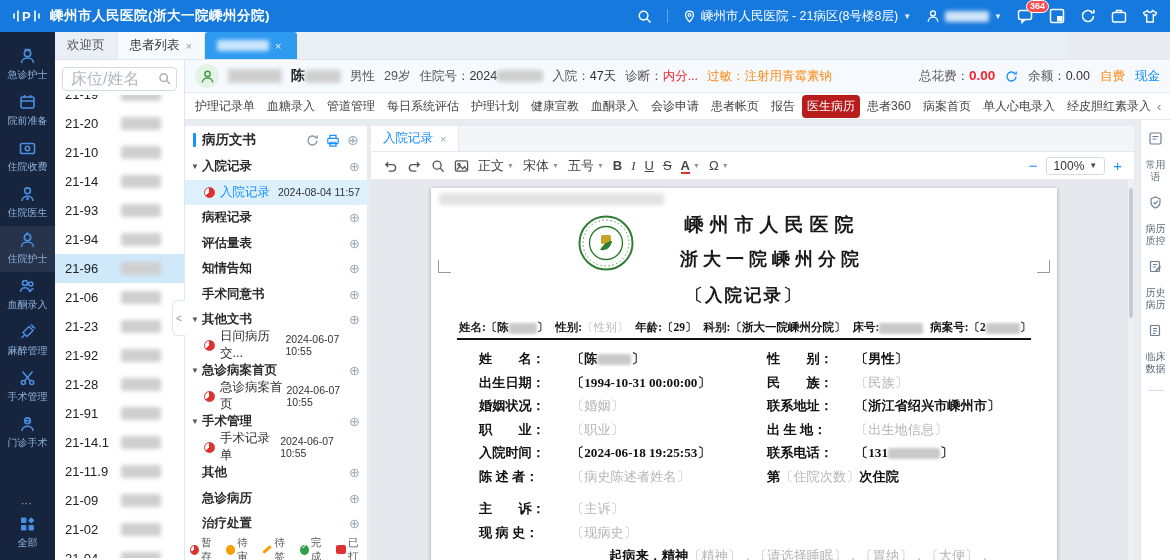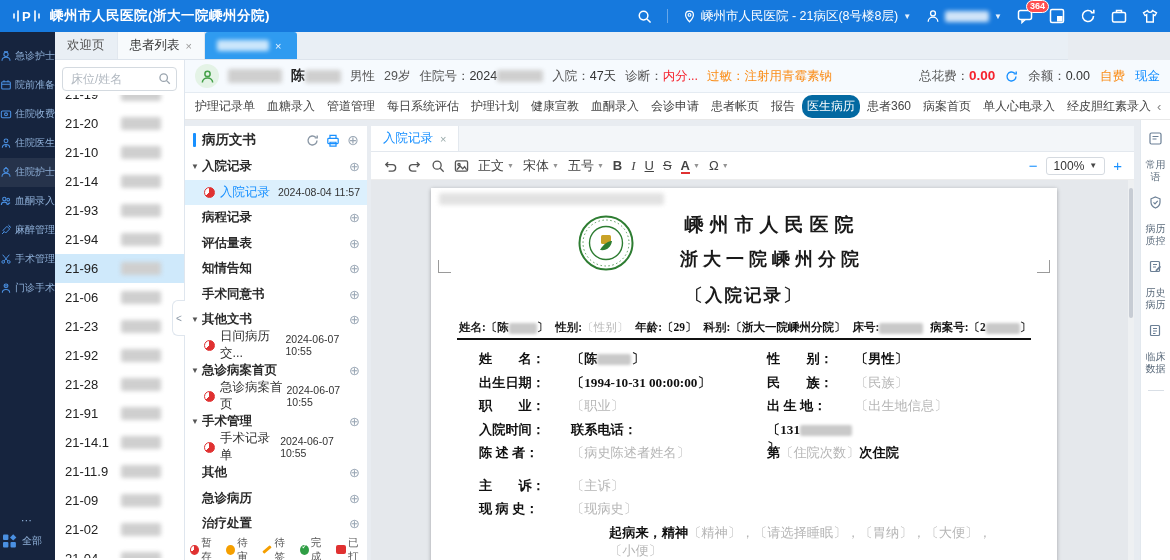--- a/index.html
+++ b/index.html
@@ -16,39 +16,39 @@
   .tb-sep{width:1px;height:14px;background:rgba(255,255,255,.35)}
   .tb-item{display:flex;align-items:center;gap:5px;cursor:pointer}
   .caret{font-size:8px;opacity:.9}
   .msg-wrap{position:relative}
   .badge{position:absolute;top:-8px;left:9px;background:#ff4d4f;border:1px solid #fff;color:#fff;
          font-size:9px;line-height:11px;padding:0 3px;border-radius:7px;font-weight:700}
 
   
   .rail{position:absolute;left:0;top:32px;width:55px;bottom:0;background:#16243e;display:flex;
         flex-direction:column;align-items:center;padding-top:10px}
-  .rail-item{display:flex;flex-direction:row;align-items:center;gap:3px;width:55px;padding:5px 0 6px;cursor:pointer}
+  .rail-item{display:flex;flex-direction:column;align-items:center;gap:3px;width:55px;padding:5px 0 6px;cursor:pointer}
   .rail-item.current{background:rgba(255,255,255,.07)}
   .rail-label{font-size:10px;color:#8fb0d8;white-space:nowrap}
   .rail-dots{color:#8fb0d8;font-size:11px;letter-spacing:2px;margin-top:auto}
   .rail-all{margin-bottom:4px}
 
   
   .wtabs{position:absolute;left:55px;top:32px;width:1013px;height:28px;background:#e9eff5;display:flex;
          align-items:stretch;font-size:12.5px;color:#555;border-bottom:1px solid #dde4ec}
   .wtab{display:flex;align-items:center;gap:6px;padding:0 12px;cursor:pointer}
   .wtab.white{background:#f7fafc;border-right:1px solid #e2e8ef;border-left:1px solid #e2e8ef;color:#333}
   .wtab.blue{background:#2f9bf0;color:#fff;border-radius:3px 3px 0 0;min-width:92px}
   .wtab .x{color:#999;font-size:11px}
   .wtab.blue .x{color:#eaf4ff}
 
   
   .plist{position:absolute;left:55px;top:60px;width:130px;bottom:0;background:#fff;border-right:1px solid #dfe6ee}
   .psearch{position:relative;margin:7px 7px 4px}
-  .psearch input{width:100%;height:24px;border:1px solid #d4dae0;border-radius:4px;font-size:12px;
+  .psearch input{width:100%;height:24px;border:1px solid #d4dae0;border-radius:4px;font-size:16px;
                  padding:0 22px 0 8px;color:#333;outline:none}
   .psearch input::placeholder{color:#b1b8c0}
   .psearch svg{position:absolute;right:6px;top:5px}
   .prows{overflow:hidden;height:463px}
   .prow{display:flex;align-items:center;height:29px;padding:0 0 0 10px;cursor:pointer}
   .prow.clipped{margin-top:-15px}
   .prow.selected{background:#cfe9fb}
   .bed{font-size:13px;color:#222;min-width:44px}
   .nameblur{width:40px;height:13px;margin-left:12px}
   .collapse{position:absolute;right:-1px;top:240px;width:13px;height:36px;background:#fff;border:1px solid #dfe6ee;
@@ -66,21 +66,21 @@
   .orange{color:#fa8c16}
   .blue{color:#1890ff}
   .pbar-right{margin-left:auto;display:flex;align-items:center;gap:10px}
   .total{font-size:13.5px;font-weight:700}
 
   
   .ftabs{position:absolute;left:185px;top:93px;width:985px;height:27px;background:#fff;display:flex;
          align-items:center;padding:0 4px;border-bottom:1px solid #e8e8e8;font-size:12px;color:#444;
          white-space:nowrap;overflow:hidden}
   .ftab{padding:3px 5px;margin:0 1px;cursor:pointer;flex:none}
-  .ftab.active{background:#0369a1;color:#fff;border-radius:10px}
+  .ftab.active{background:#b91c1c;color:#fff;border-radius:4px}
   .ftab-arrows{margin-left:auto;display:flex;gap:8px;color:#888;font-size:13px;padding-right:4px}
 
   
   .tree{position:absolute;left:185px;top:126px;width:182px;bottom:0;background:#fff}
   .tree-head{height:28px;display:flex;align-items:center;padding:0 8px;gap:6px}
   .tree-accent{width:3px;height:14px;background:#1890ff;border-radius:1px}
   .tree-title{font-size:13.5px;font-weight:700;color:#2b2b2b}
   .tree-icons{margin-left:auto;display:flex;align-items:center;gap:7px}
   .trow{display:flex;align-items:center;height:25.5px;padding:0 7px 0 6px;cursor:pointer;font-size:12.5px}
   .trow .arrow{font-size:8px;color:#555;width:11px;flex:none}
@@ -746,27 +746,34 @@
             <span class="dlabel">性　　别：</span>
             <span class="bv filled">男性</span>
           </div>
           <div class="drow">
             <span class="dlabel">出生日期：</span>
             <span class="bv filled">1994-10-31 00:00:00</span>
             <span class="dlabel">民　　族：</span>
             <span class="bv ph">民族</span>
           </div>
           <div class="drow">
+            <span class="dlabel">婚姻状况：</span>
+            <span class="bv ph">婚姻</span>
+            <span class="dlabel">联系地址：</span>
+            <span class="bv filled">浙江省绍兴市嵊州市</span>
+          </div>
+          <div class="drow">
             <span class="dlabel">职　　业：</span>
             <span class="bv ph">职业</span>
             <span class="dlabel">出 生 地：</span>
             <span class="bv ph">出生地信息</span>
           </div>
           <div class="drow">
             <span class="dlabel">入院时间：</span>
+            <span class="bv filled">2024-06-18 19:25:53</span>
             <span class="dlabel">联系电话：</span>
             <span><span class="bv filled"><span>131</span><i class="blur dblur" style="width:52px"></i></span></span>
           </div>
           <div class="drow">
             <span class="dlabel">陈 述 者：</span>
             <span class="bv ph">病史陈述者姓名</span>
             <span style="grid-column:3/5">
               <span class="dlabel">第</span><span class="bv ph">住院次数</span><span class="dlabel">次住院</span>
             </span>
           </div>

